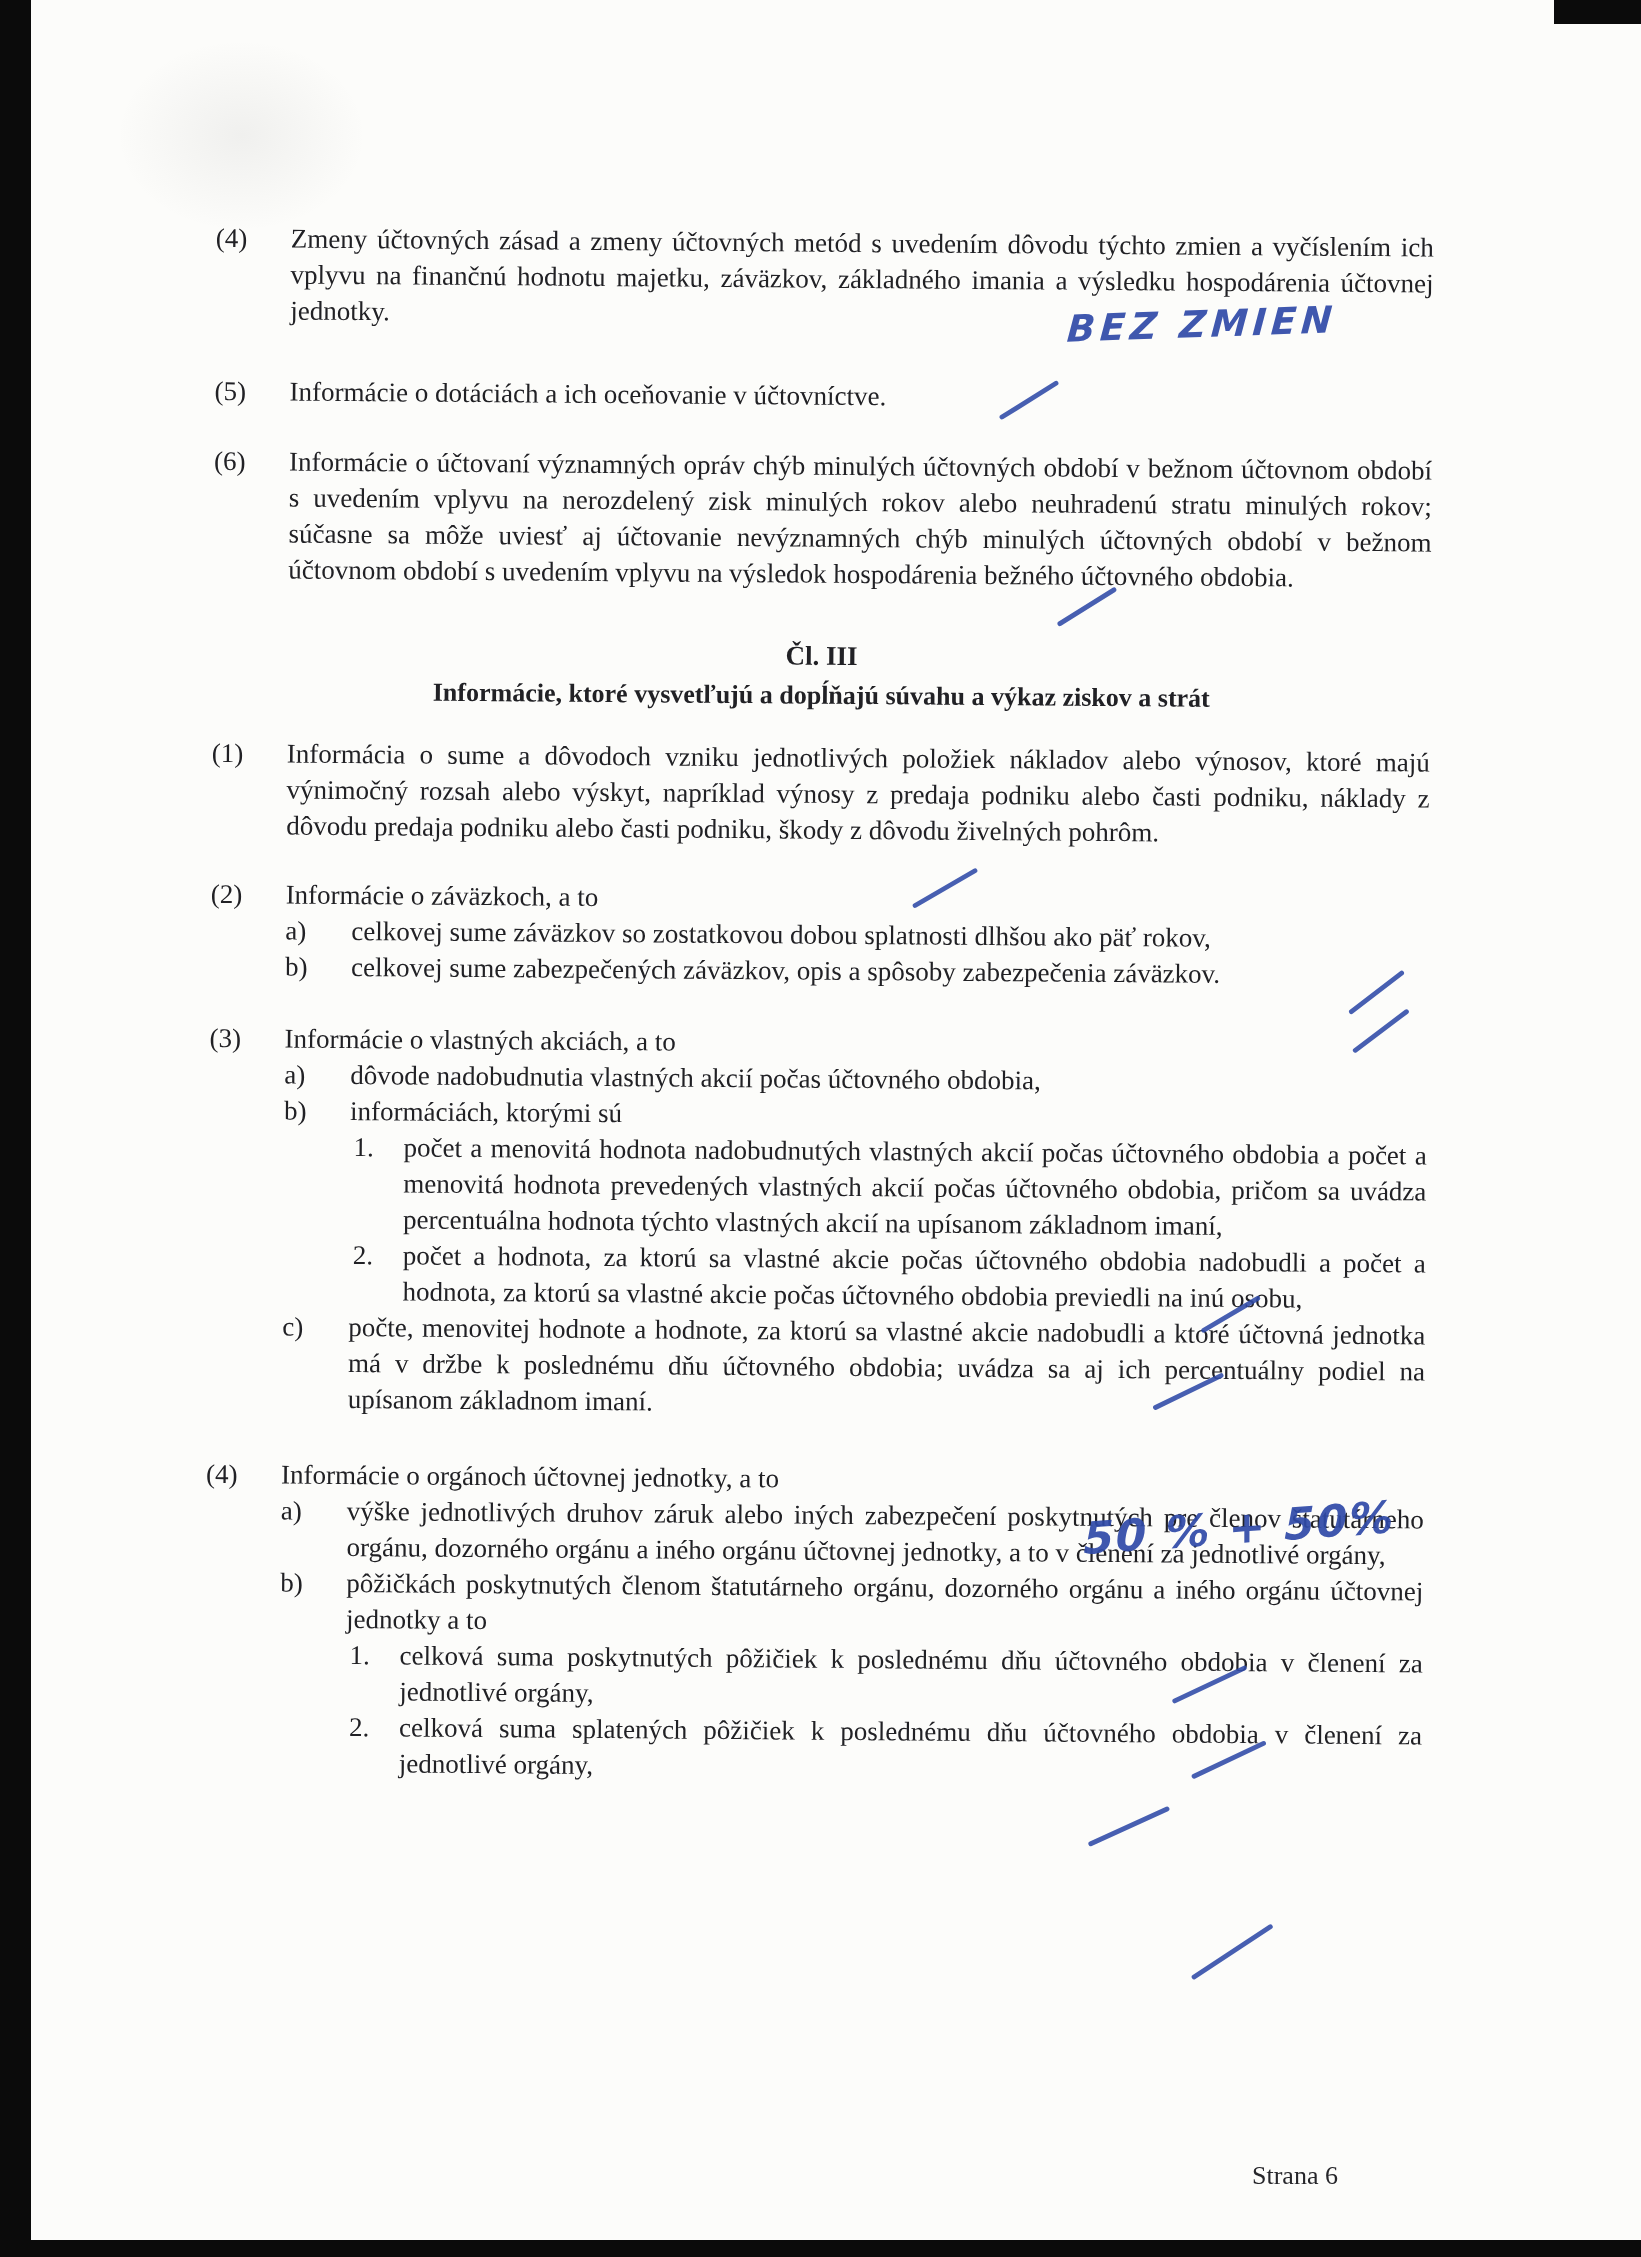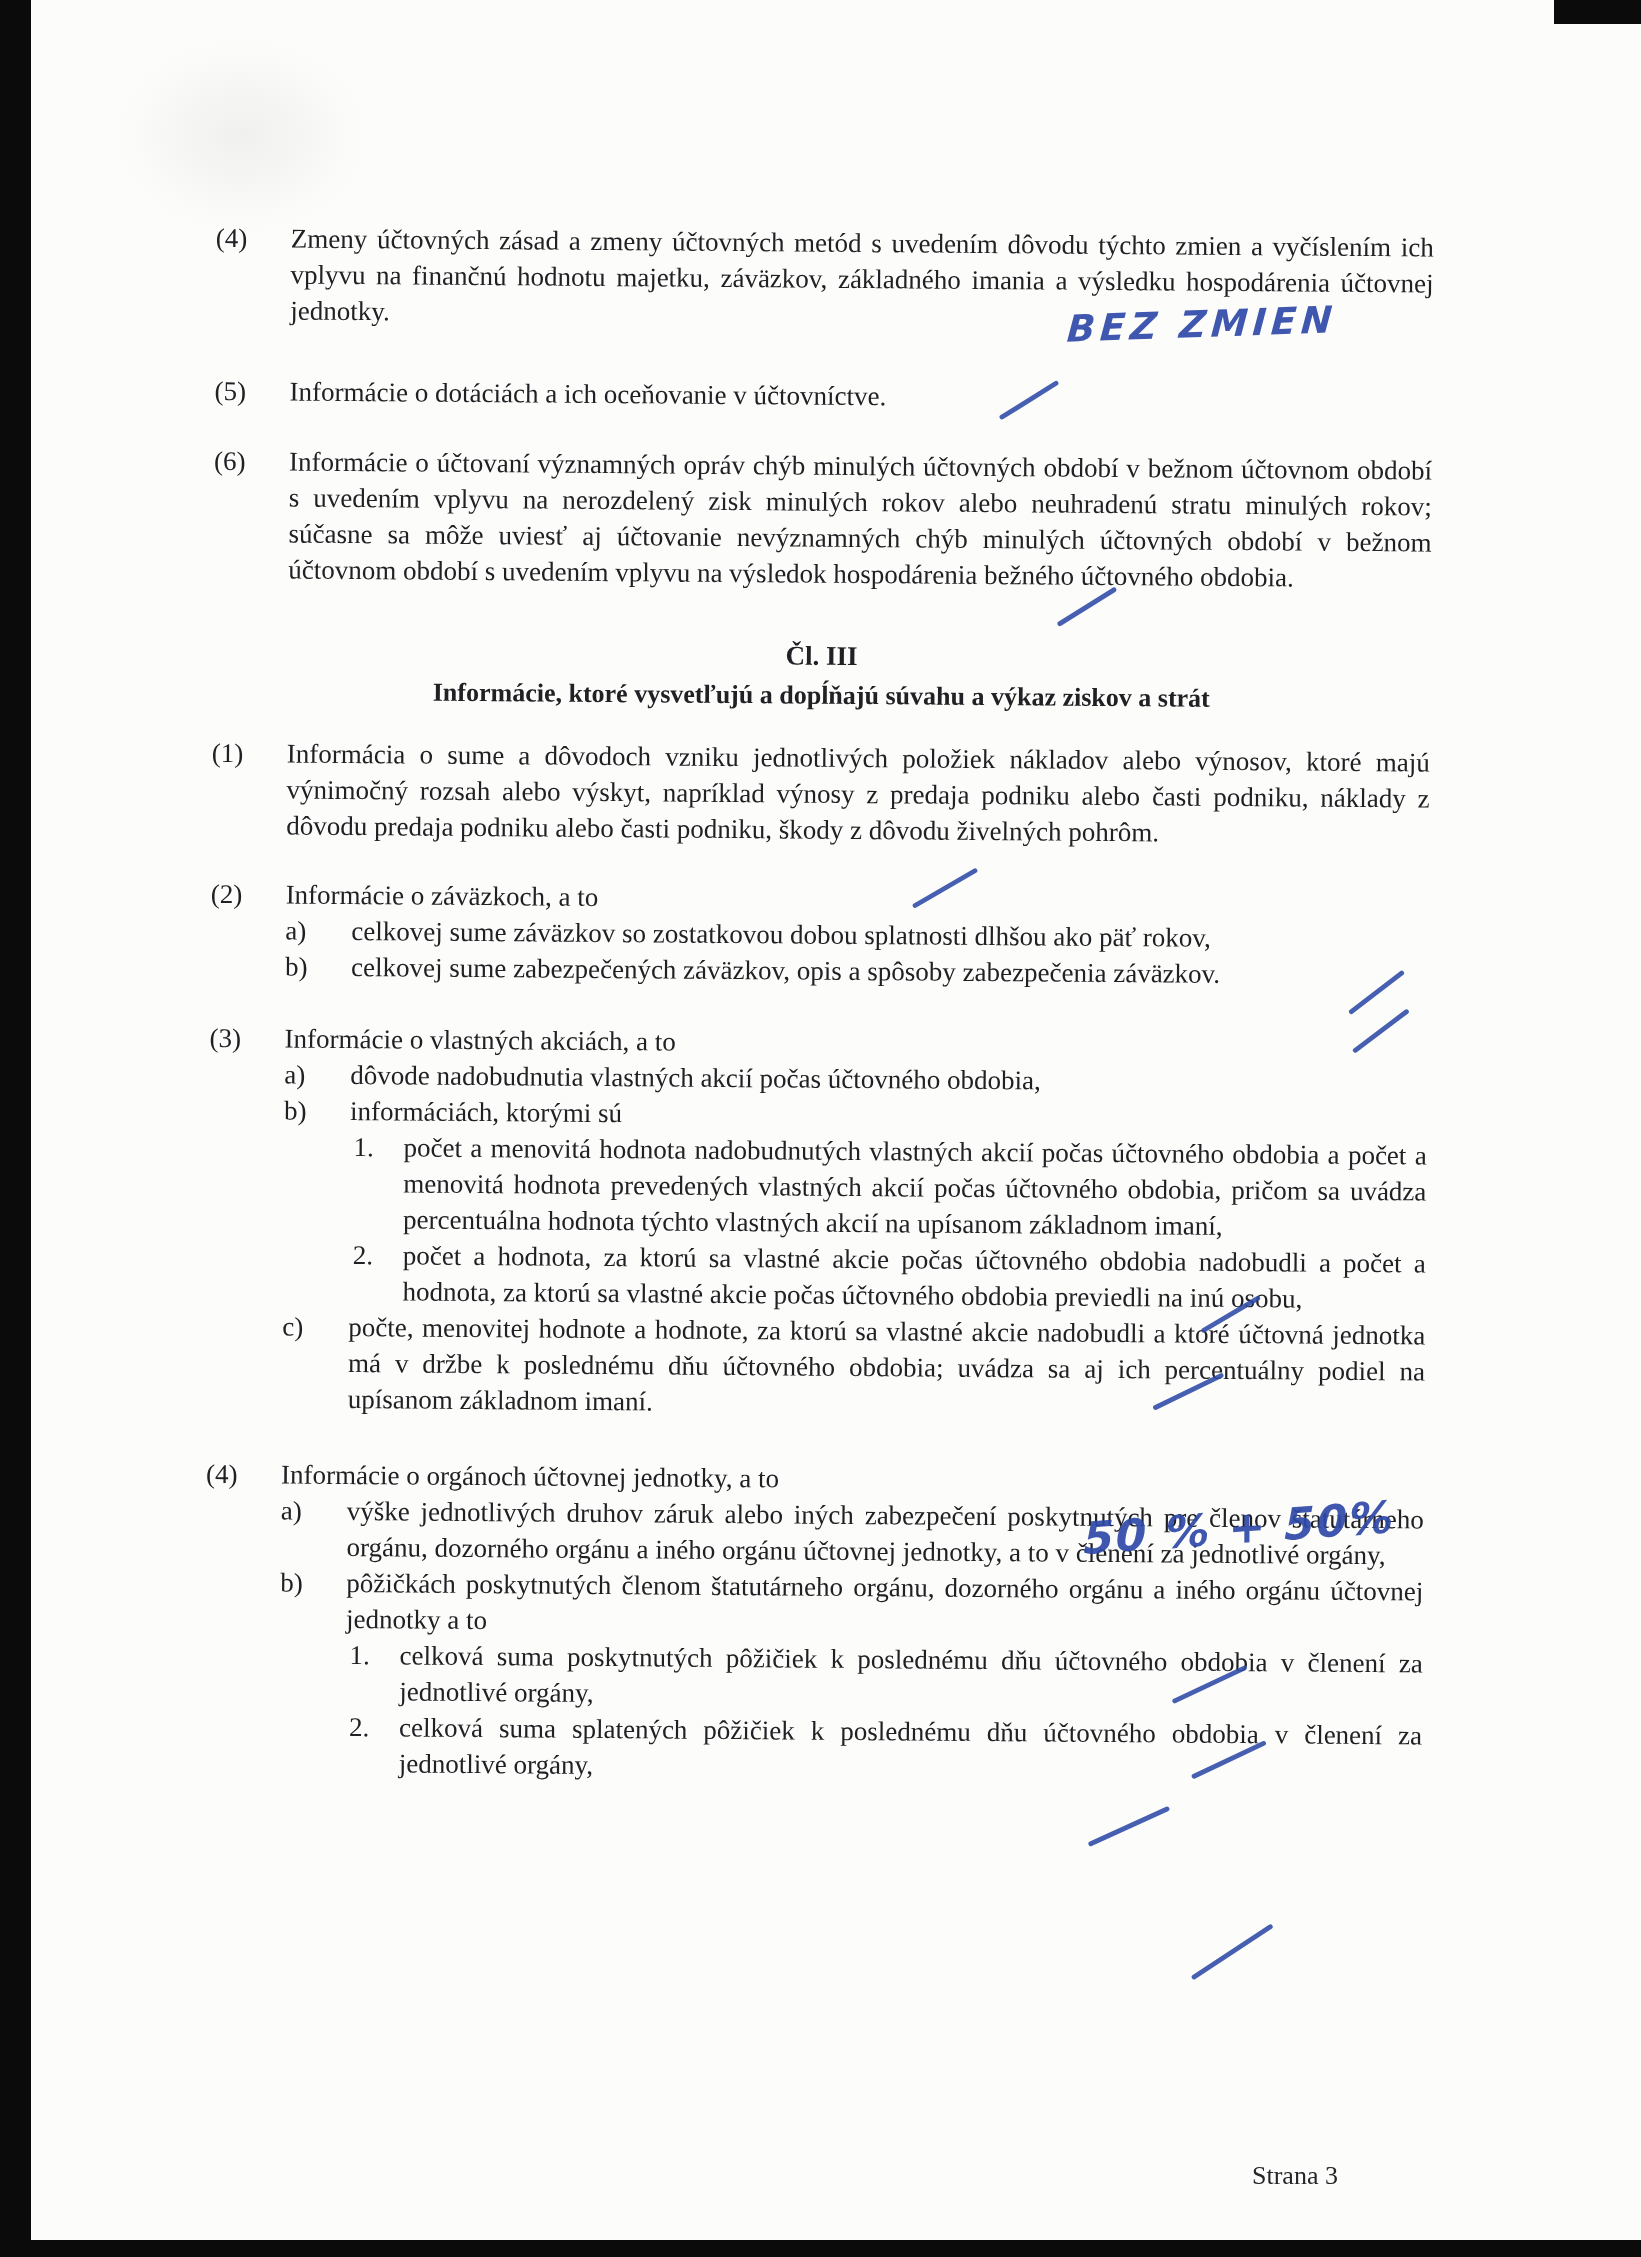--- a/index.html
+++ b/index.html
@@ -198,16 +198,16 @@
     <line x1="1400" y1="1048" x2="1452" y2="1008"></line>
     <line x1="1404" y1="1088" x2="1457" y2="1048"></line>
     <line x1="1247" y1="1378" x2="1303" y2="1345"></line>
     <line x1="1197" y1="1458" x2="1265" y2="1425"></line>
     <line x1="1217" y1="1762" x2="1289" y2="1728"></line>
     <line x1="1237" y1="1840" x2="1309" y2="1806"></line>
     <line x1="1130" y1="1910" x2="1209" y2="1874"></line>
     <line x1="1237" y1="2048" x2="1316" y2="1996"></line>
   </svg>
 
-  <div class="page-number">Strana 3</div>
+  <div class="page-number">Strana 6</div>
 
 </div>
 
 
 </body></html>

